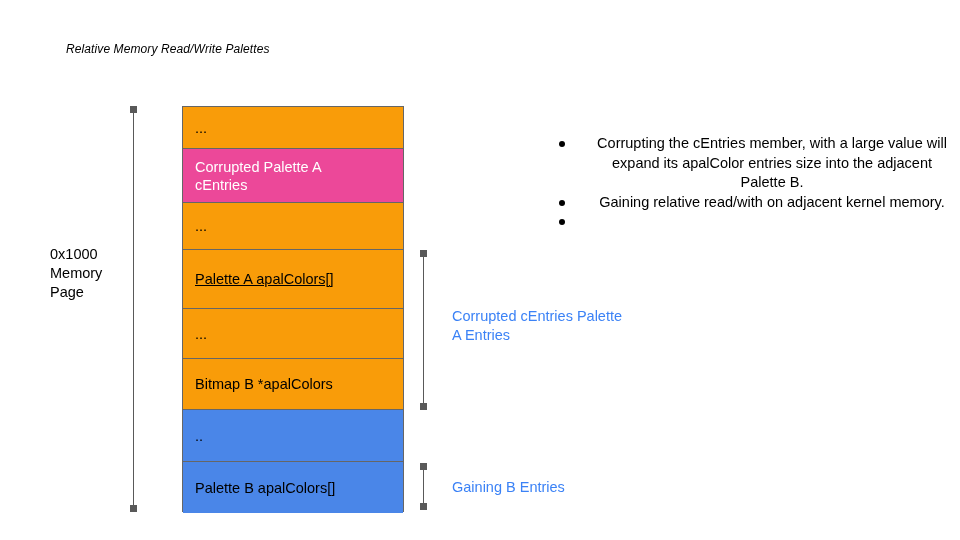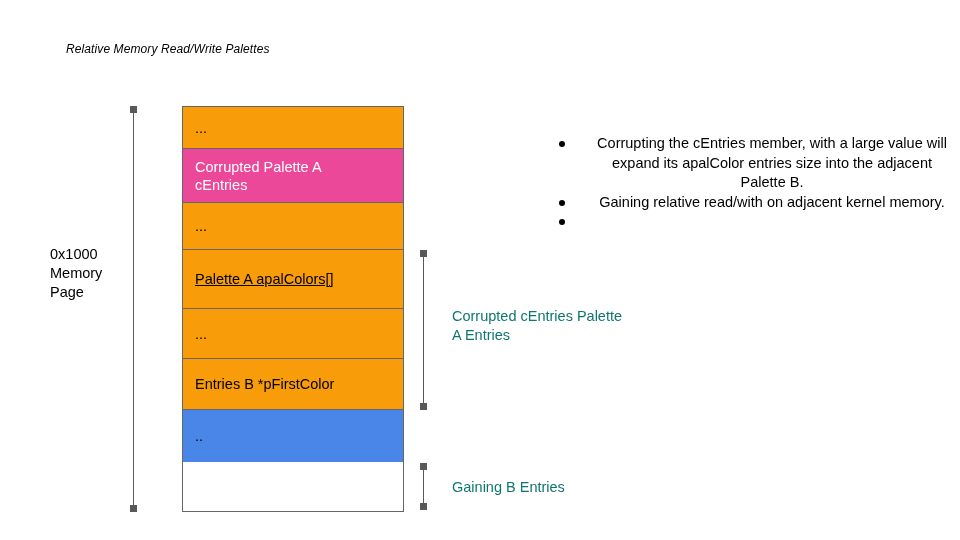--- a/index.html
+++ b/index.html
@@ -113,21 +113,21 @@
     position: absolute;
     width: 7px;
   }
   #bracket-corrupted { left: 420px; top: 250px; height: 160px; }
   #bracket-paletteb  { left: 420px; top: 463px; height: 47px; }
 
   .side-label {
     position: absolute;
     font-size: 14.5px;
     line-height: 19px;
-    color: #0f766e;
+    color: #3b82f6;
     white-space: pre-line;
   }
   #label-corrupted { left: 452px; top: 307px; width: 215px; }
   #label-paletteb  { left: 452px; top: 478px; width: 215px; }
 
   
   #bullet-list {
     position: absolute;
     left: 541px;
     top: 119px;
@@ -187,27 +187,30 @@
 
   <div class="mem-row orange h-palettea">
     <span class="row-label">Palette A apalColors[]</span>
   </div>
 
   <div class="mem-row orange h-ellipsis-3">
     <span class="row-label">...</span>
   </div>
 
   <div class="mem-row orange h-bitmapb">
-    <span class="row-label">Entries B *pFirstColor</span>
+    <span class="row-label">Bitmap B *apalColors</span>
   </div>
 
   <div class="mem-row blue h-dots">
     <span class="row-label">..</span>
   </div>
 
+  <div class="mem-row blue h-paletteb">
+    <span class="row-label">Palette B apalColors[]</span>
+  </div>
 
 </div>
 
 <div class="side-bracket" id="bracket-corrupted">
   <div class="bracket-cap top"></div>
   <div class="bracket-line"></div>
   <div class="bracket-cap bottom"></div>
 </div>
 <div class="side-label" id="label-corrupted">Corrupted cEntries Palette
 A Entries</div>

